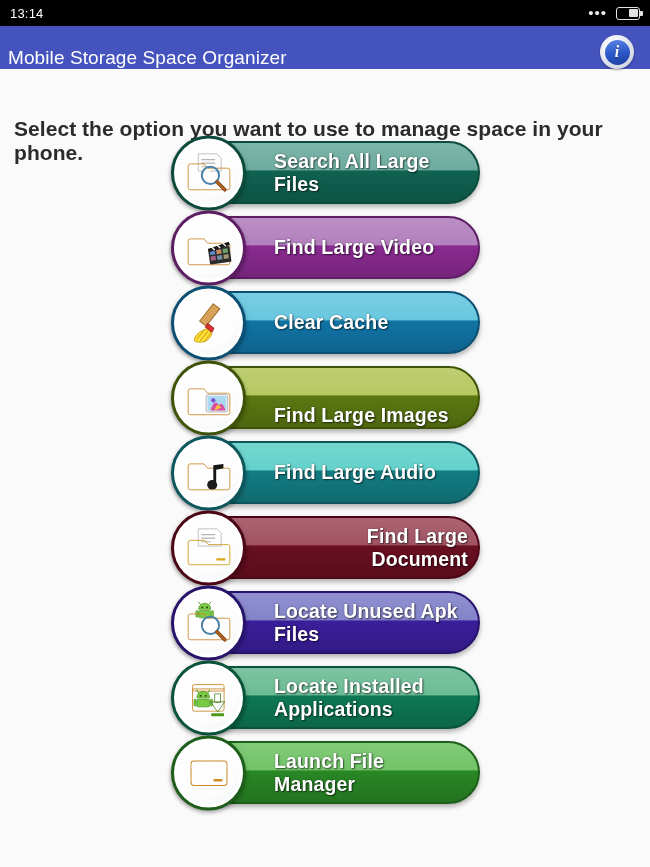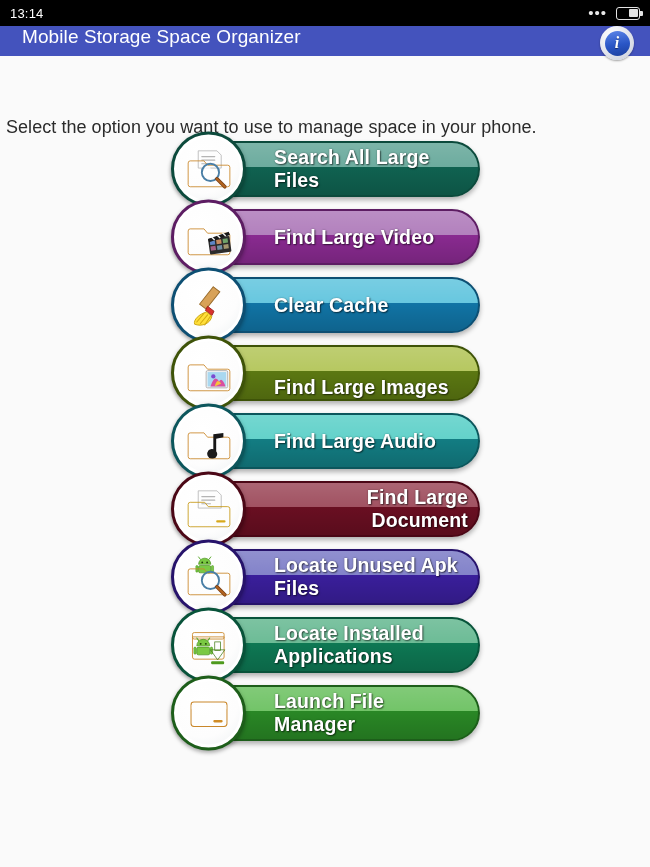--- a/index.html
+++ b/index.html
@@ -28,24 +28,24 @@
     padding:1.3px;
   }
   .battery::after{
     content:""; position:absolute; right:-3.5px; top:3.4px;
     width:2.4px; height:5px; background:#e3e3e3; border-radius:0 1px 1px 0;
   }
   .battery-fill{ width:9px; height:100%; background:#e3e3e3; border-radius:1px; }
 
   
   .appbar{
-    height:30px; width:650px;
+    height:43px; width:650px;
     background:#4453bd;
-    display:flex; align-items:flex-start;
-    padding:0 16px 0 22px;
+    display:flex; align-items:flex-end;
+    padding:0 16px 0 8px;
     position:relative;
   }
   .appbar-title{
     color:#fff; font-size:19px; font-weight:400; letter-spacing:.1px;
   }
   .info-icon{
     margin-left:auto;
     width:34px; height:34px; border-radius:50%;
     background:radial-gradient(circle at 34% 28%, #ffffff 0%, #e6e8ef 46%, #c6cbd8 100%);
     display:flex; align-items:center; justify-content:center;
@@ -55,32 +55,32 @@
     width:25px; height:25px; border-radius:50%;
     background:linear-gradient(170deg,#5d86e8 0%,#2a56c6 55%,#1b3f9e 100%);
     display:flex; align-items:center; justify-content:center;
     color:#fff; font-family:"Liberation Serif", serif;
     font-style:italic; font-weight:700; font-size:16px;
     text-shadow:0 1px 1px rgba(0,0,0,.45);
   }
 
   
   .instruction{
-    position:absolute; top:117px; left:6px;
-    font-size:18px; color:#2b2b2b; letter-spacing:.05px;
+    position:absolute; top:117px; left:14px;
+    font-size:21px; color:#2b2b2b; letter-spacing:.05px;font-weight:bold;
   }
 
   
   .list{
     position:absolute; top:141px; left:172px;
     width:308px;
   }
   .opt{
     position:relative;
-    height:56px; width:308px;
+    height:63px; width:308px;
     margin-bottom:12px;
     border-radius:36px;
     display:flex; align-items:center;
     box-shadow:0 3px 5px rgba(0,0,0,.30);
     overflow:visible;
     cursor:pointer;
   }
   
   .opt .sheen{
     position:absolute; inset:0; border-radius:36px;

